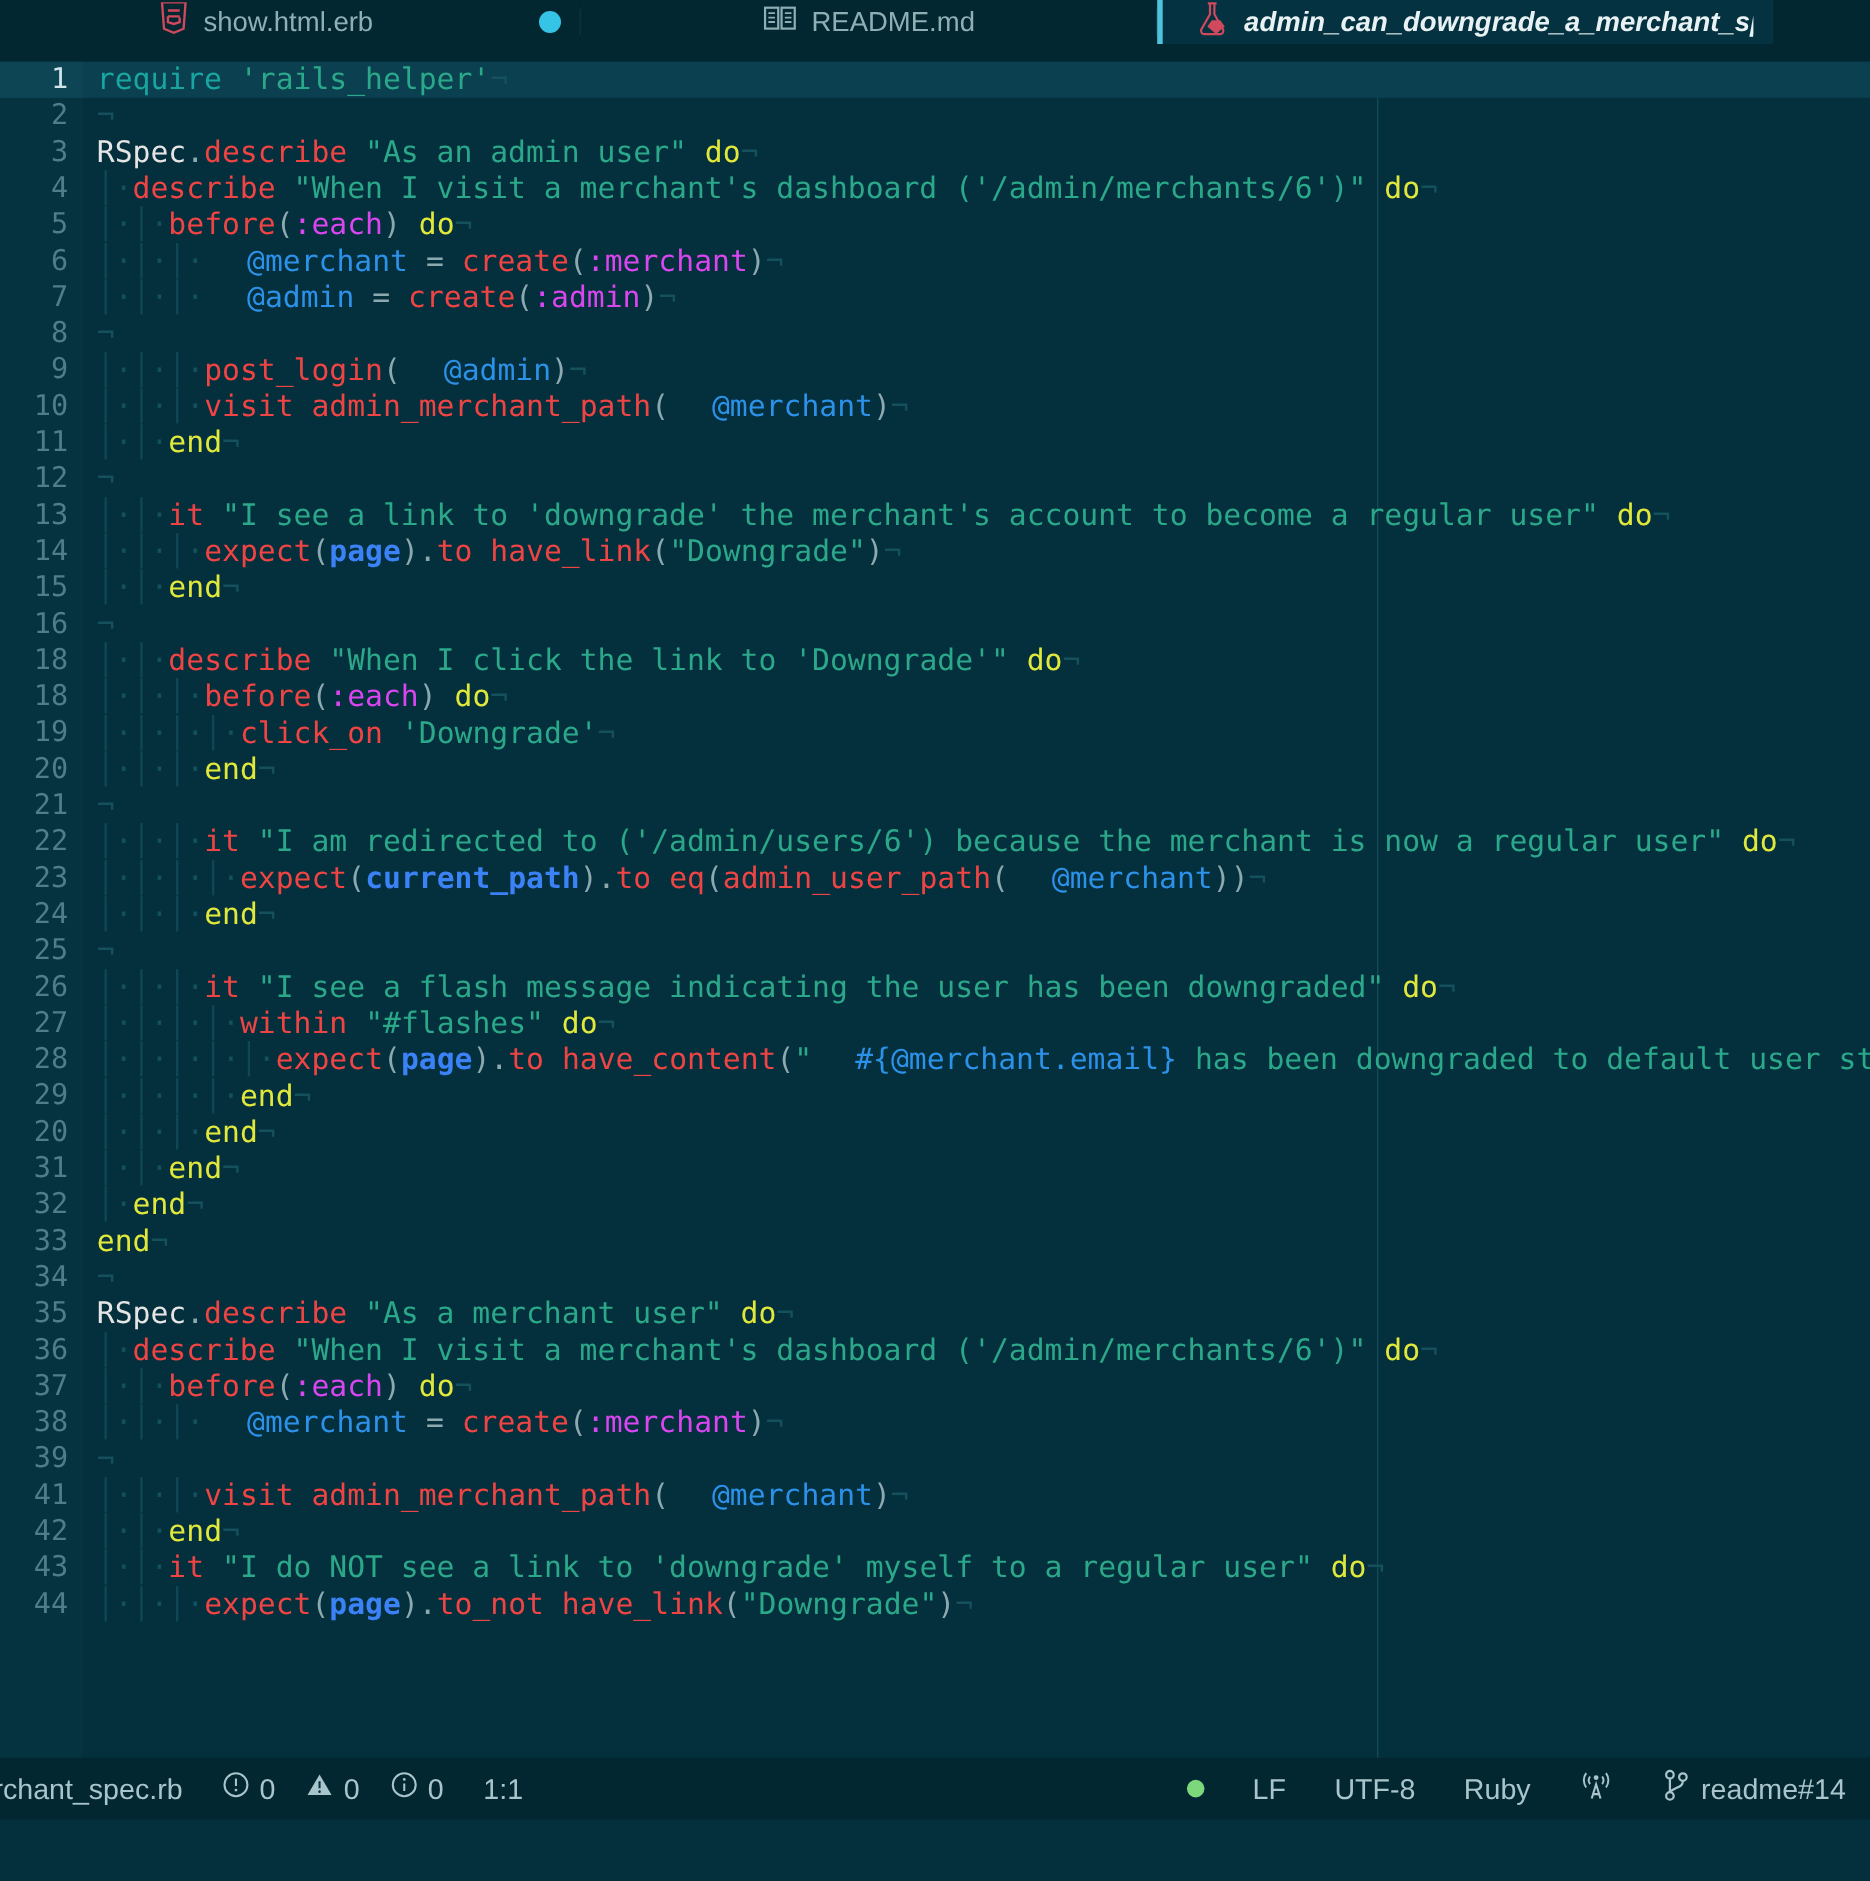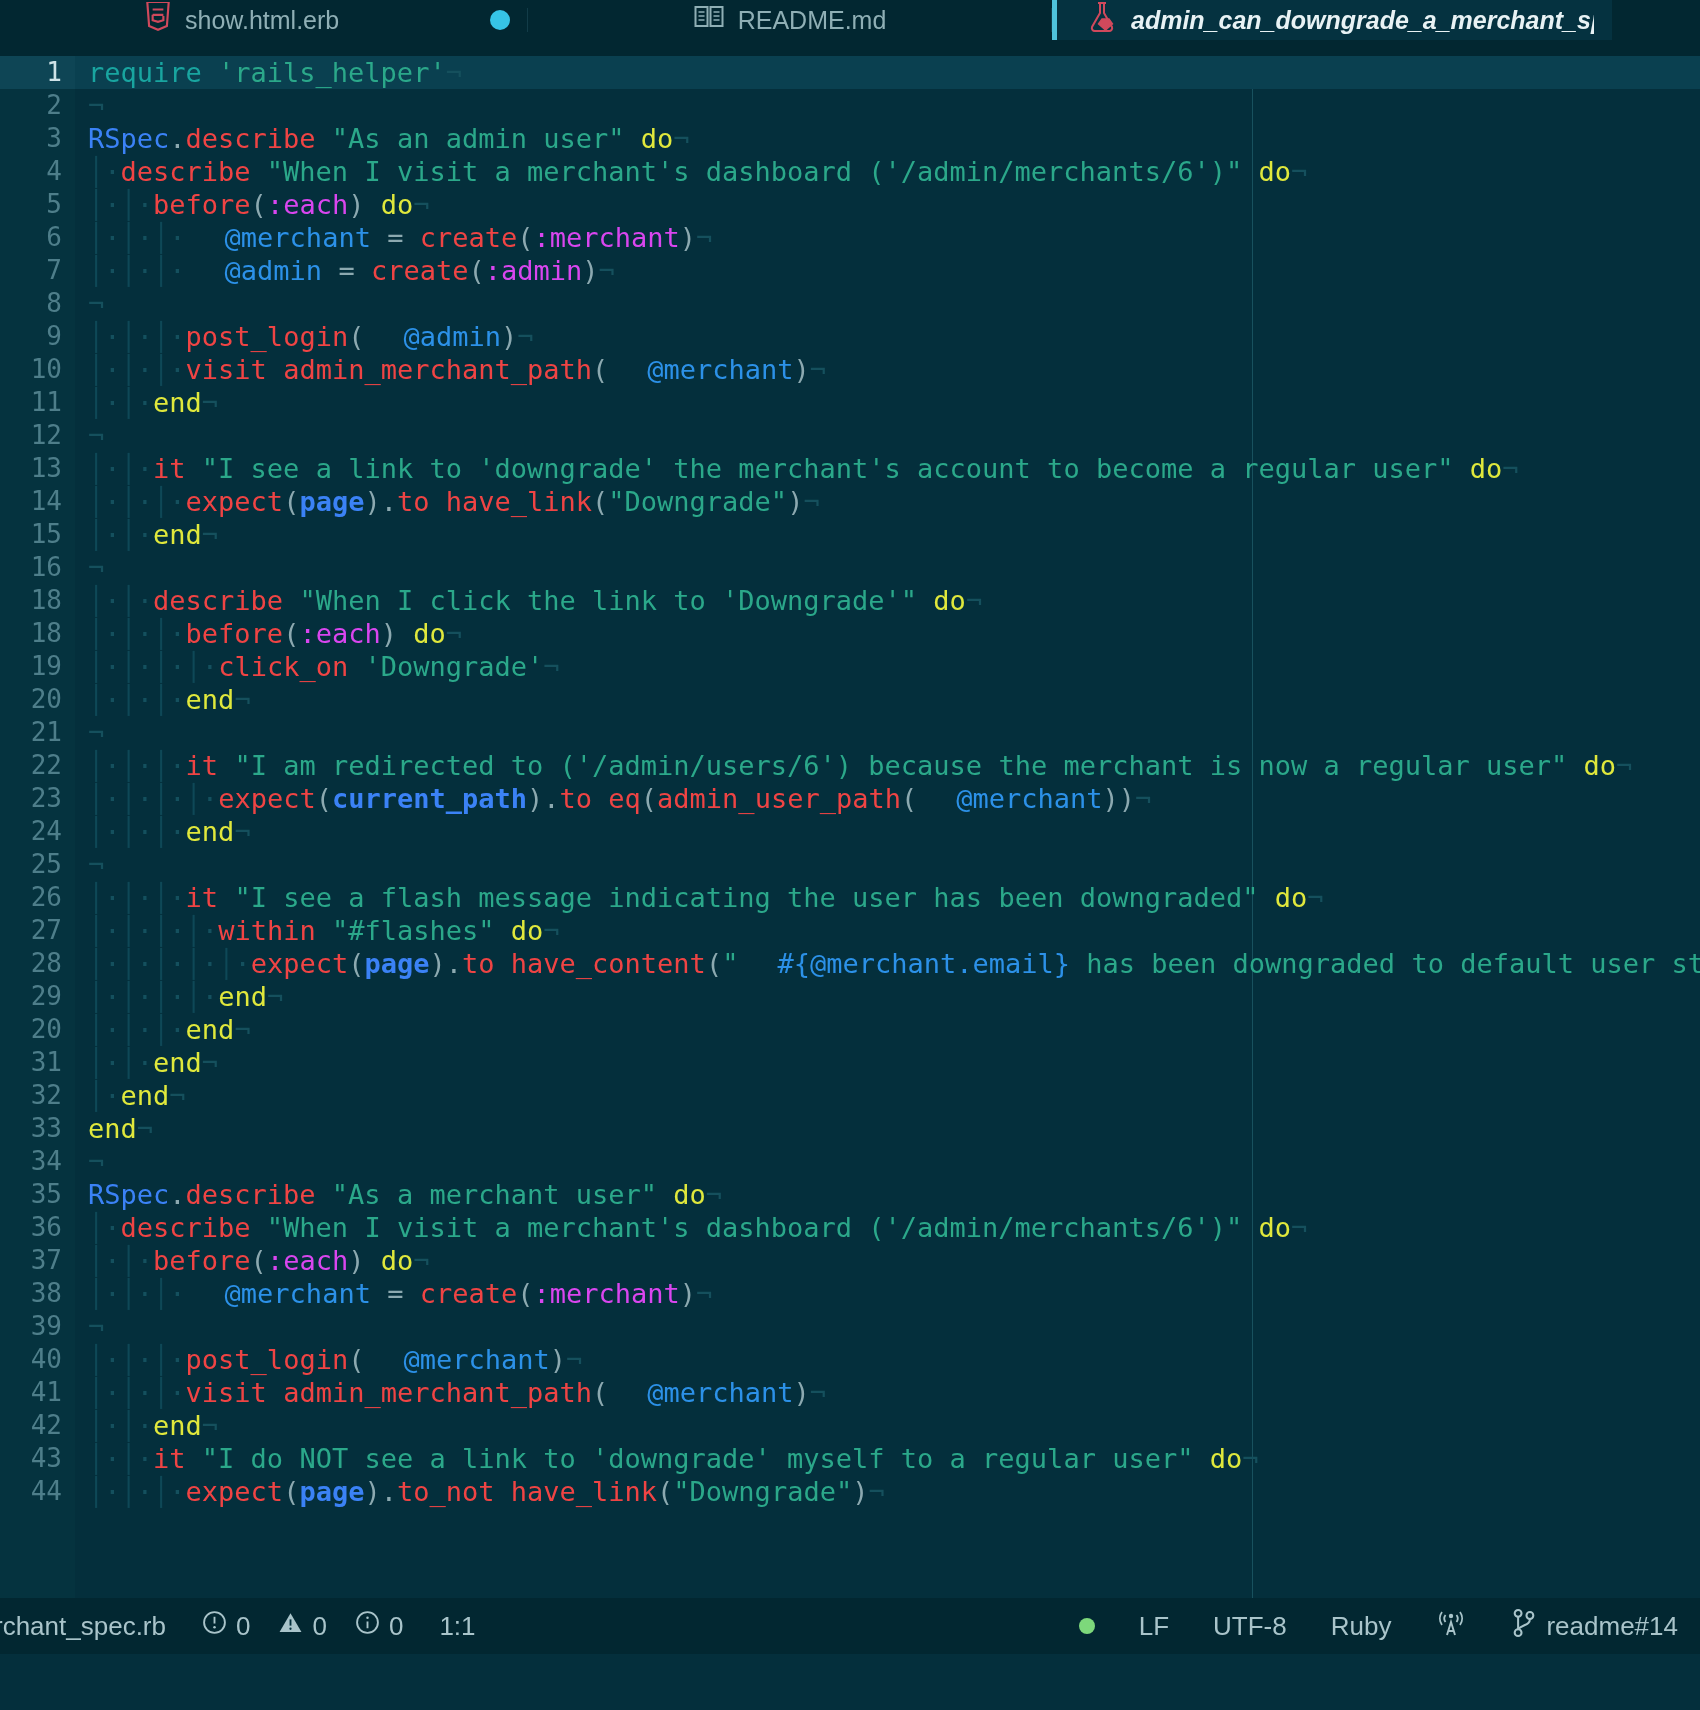--- a/index.html
+++ b/index.html
@@ -84,21 +84,21 @@
     text-align:right; padding-right:13px;
     color:#4E7E8A; font-size:26px; line-height:33px;
   }
   .code{
     position:absolute; left:88px; top:0; height:33px;
     line-height:33px;
   }
 
   
   .c-kw    { color:#E0E83C; }            
-  .c-const { color:#3b82f6; }            
+  .c-const { color:#e5e5e5; }            
   .c-fn    { color:#ef4444; }            
   .c-str   { color:#2BA88A; }            
   .c-var   { color:#2C91E8;margin-left:39px; }            
   .c-plain { color:#3b82f6;font-weight:bold; }            
   .c-req   { color:#19A5A0;margin-top:24px; }            
   .c-punc  { color:#8CA9B0; }
   .c-sym   { color:#d946ef; }
   .ws      { color:#14505E; }            
   .eol     { color:#15505D; }            
   .ig      { color:#0E4857; }            
@@ -197,21 +197,20 @@
       <div class="row"><span class="ln">20</span><span class="code"><span class="ig">│</span><span class="ws">·</span><span class="ig">│</span><span class="ws">·</span><span class="ig">│</span><span class="ws">·</span><span class="c-kw">end</span><span class="eol">¬</span></span></div>
       <div class="row"><span class="ln">31</span><span class="code"><span class="ig">│</span><span class="ws">·</span><span class="ig">│</span><span class="ws">·</span><span class="c-kw">end</span><span class="eol">¬</span></span></div>
       <div class="row"><span class="ln">32</span><span class="code"><span class="ig">│</span><span class="ws">·</span><span class="c-kw">end</span><span class="eol">¬</span></span></div>
       <div class="row"><span class="ln">33</span><span class="code"><span class="c-kw">end</span><span class="eol">¬</span></span></div>
       <div class="row"><span class="ln">34</span><span class="code"><span class="eol">¬</span></span></div>
       <div class="row"><span class="ln">35</span><span class="code"><span class="c-const">RSpec</span><span class="c-punc">.</span><span class="c-fn">describe</span><span class="c-plain"> </span><span class="c-str">"As a merchant user"</span><span class="c-plain"> </span><span class="c-kw">do</span><span class="eol">¬</span></span></div>
       <div class="row"><span class="ln">36</span><span class="code"><span class="ig">│</span><span class="ws">·</span><span class="c-fn">describe</span><span class="c-plain"> </span><span class="c-str">"When I visit a merchant's dashboard ('/admin/merchants/6')"</span><span class="c-plain"> </span><span class="c-kw">do</span><span class="eol">¬</span></span></div>
       <div class="row"><span class="ln">37</span><span class="code"><span class="ig">│</span><span class="ws">·</span><span class="ig">│</span><span class="ws">·</span><span class="c-fn">before</span><span class="c-punc">(</span><span class="c-sym">:each</span><span class="c-punc">)</span><span class="c-plain"> </span><span class="c-kw">do</span><span class="eol">¬</span></span></div>
       <div class="row"><span class="ln">38</span><span class="code"><span class="ig">│</span><span class="ws">·</span><span class="ig">│</span><span class="ws">·</span><span class="ig">│</span><span class="ws">·</span><span class="c-var">@merchant</span><span class="c-punc"> = </span><span class="c-fn">create</span><span class="c-punc">(</span><span class="c-sym">:merchant</span><span class="c-punc">)</span><span class="eol">¬</span></span></div>
       <div class="row"><span class="ln">39</span><span class="code"><span class="eol">¬</span></span></div>
-      <div class="row"><span class="ln">40</span><span class="code"><span class="ig">│</span><span class="ws">·</span><span class="ig">│</span><span class="ws">·</span><span class="ig">│</span><span class="ws">·</span><span class="c-fn">post_login</span><span class="c-punc">(</span><span class="c-var">@merchant</span><span class="c-punc">)</span><span class="eol">¬</span></span></div>
       <div class="row"><span class="ln">41</span><span class="code"><span class="ig">│</span><span class="ws">·</span><span class="ig">│</span><span class="ws">·</span><span class="ig">│</span><span class="ws">·</span><span class="c-fn">visit</span><span class="c-plain"> </span><span class="c-fn">admin_merchant_path</span><span class="c-punc">(</span><span class="c-var">@merchant</span><span class="c-punc">)</span><span class="eol">¬</span></span></div>
       <div class="row"><span class="ln">42</span><span class="code"><span class="ig">│</span><span class="ws">·</span><span class="ig">│</span><span class="ws">·</span><span class="c-kw">end</span><span class="eol">¬</span></span></div>
       <div class="row"><span class="ln">43</span><span class="code"><span class="ig">│</span><span class="ws">·</span><span class="ig">│</span><span class="ws">·</span><span class="c-fn">it</span><span class="c-plain"> </span><span class="c-str">"I do NOT see a link to 'downgrade' myself to a regular user"</span><span class="c-plain"> </span><span class="c-kw">do</span><span class="eol">¬</span></span></div>
       <div class="row"><span class="ln">44</span><span class="code"><span class="ig">│</span><span class="ws">·</span><span class="ig">│</span><span class="ws">·</span><span class="ig">│</span><span class="ws">·</span><span class="c-fn">expect</span><span class="c-punc">(</span><span class="c-plain">page</span><span class="c-punc">).</span><span class="c-fn">to_not</span><span class="c-plain"> </span><span class="c-fn">have_link</span><span class="c-punc">(</span><span class="c-str">"Downgrade"</span><span class="c-punc">)</span><span class="eol">¬</span></span></div>
     </div>
 
   <div id="statusbar">
     <div class="sb-left">
       <div class="sb-item sb-filename">
         <span>rchant_spec.rb</span>

